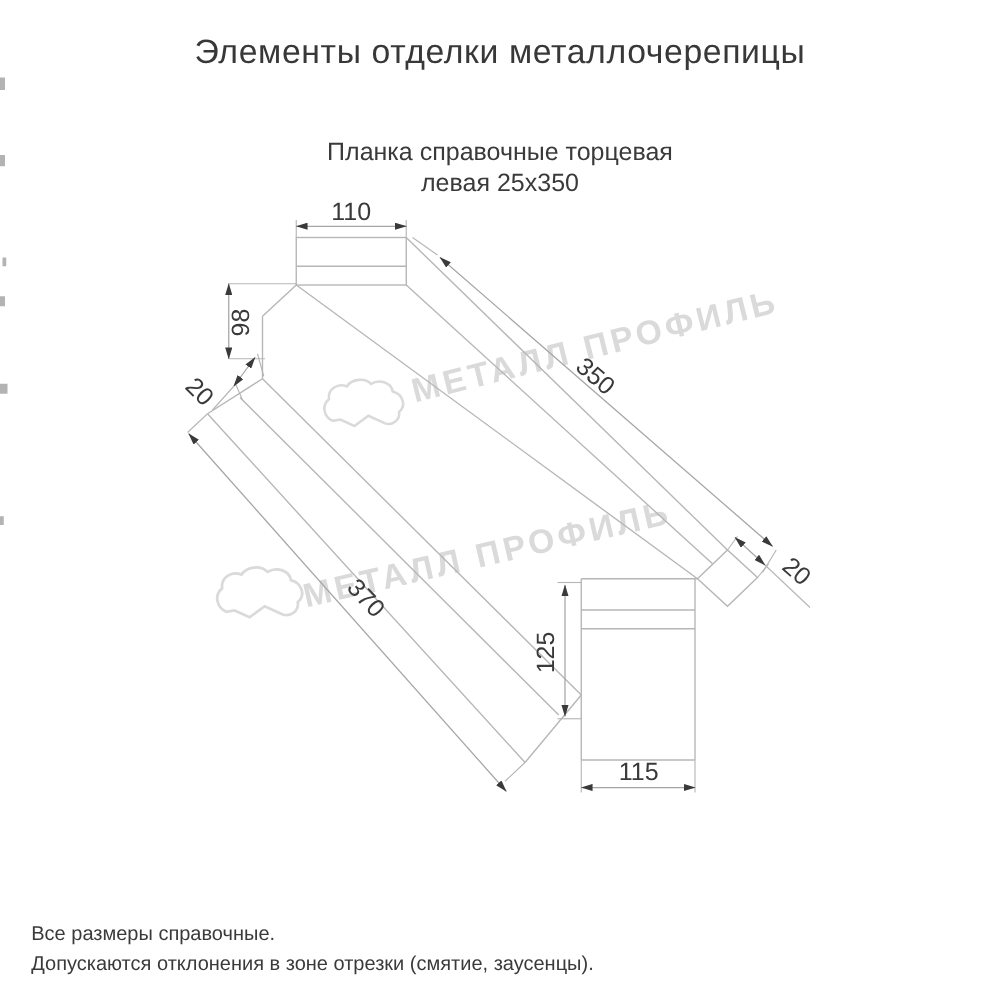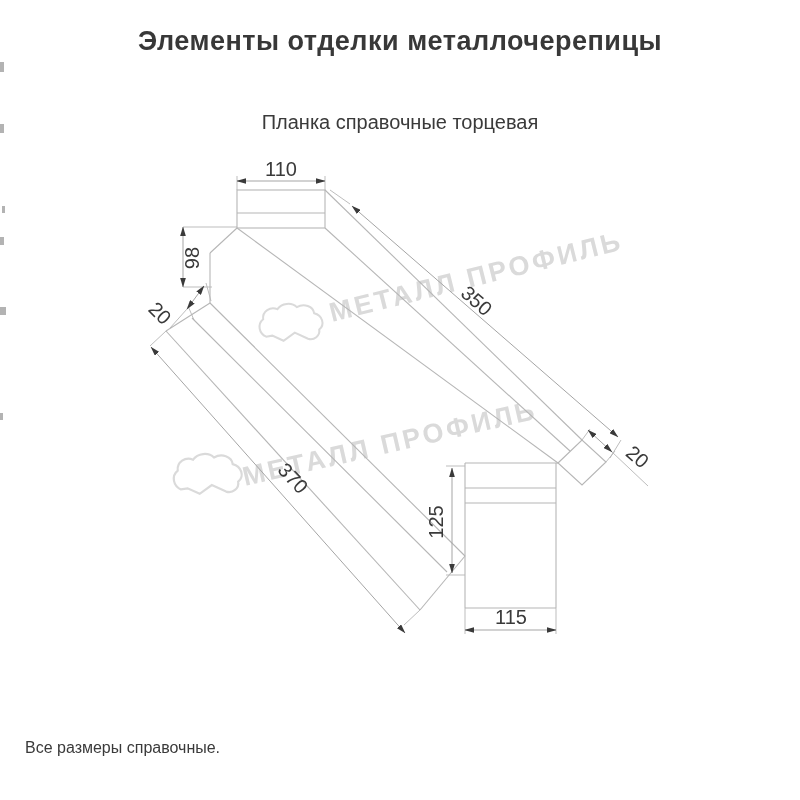--- a/index.html
+++ b/index.html
@@ -3,21 +3,21 @@
 <meta charset="utf-8">
 <style>
   html,body{margin:0;padding:0;}
   body{
     width:800px;height:800px;position:relative;overflow:hidden;
     background:#ffffff;
     font-family:"Liberation Sans", sans-serif;
   }
   .page-title{
     position:absolute;top:26px;left:0;width:800px;
-    text-align:center;font-size:27px;font-weight:bold;color:#383838;
+    text-align:center;font-size:27px;font-weight:normal;color:#383838;
     letter-spacing:0.5px;
   }
   .subtitle{
     position:absolute;top:110px;left:0;width:800px;
     text-align:center;font-size:20px;color:#3a3a3a;line-height:25px;
   }
   .footer{
     position:absolute;left:25px;top:736px;
     font-size:16px;color:#3a3a3a;line-height:24px;
   }
@@ -31,20 +31,21 @@
   .wm-logo{stroke:#dadada;stroke-width:2;fill:none;}
   .artifact{fill:#9a9a9a;opacity:0.75;}
 </style>
 </head>
 <body>
 
 <div class="page-title">Элементы отделки металлочерепицы</div>
 
 <div class="subtitle">
   <div>Планка справочные торцевая</div>
+  <div>левая 25х350</div>
 </div>
 
 <svg class="drawing" width="800" height="800" viewBox="0 0 800 800">
   <defs>
     <marker id="arr" viewBox="0 0 10 6" refX="9.5" refY="3" markerWidth="9.5" markerHeight="5.7" orient="auto-start-reverse">
       <path d="M0,0 L10,3 L0,6 Z" fill="#3a3a3a"></path>
     </marker>
   </defs>
 
   <g>
@@ -160,13 +161,14 @@
       <line class="extline" x1="465" y1="608" x2="465" y2="634"></line>
       <line class="extline" x1="556" y1="608" x2="556" y2="634"></line>
       <line class="dimline" x1="465" y1="630" x2="556" y2="630" marker-start="url(#arr)" marker-end="url(#arr)"></line>
       <text class="dimtext" x="511" y="624" text-anchor="middle">115</text>
     </g>
   </g>
 </svg>
 
 <div class="footer">
   <div>Все размеры справочные.</div>
+  <div>Допускаются отклонения в зоне отрезки (смятие, заусенцы).</div>
 </div>
 
 </body></html>

